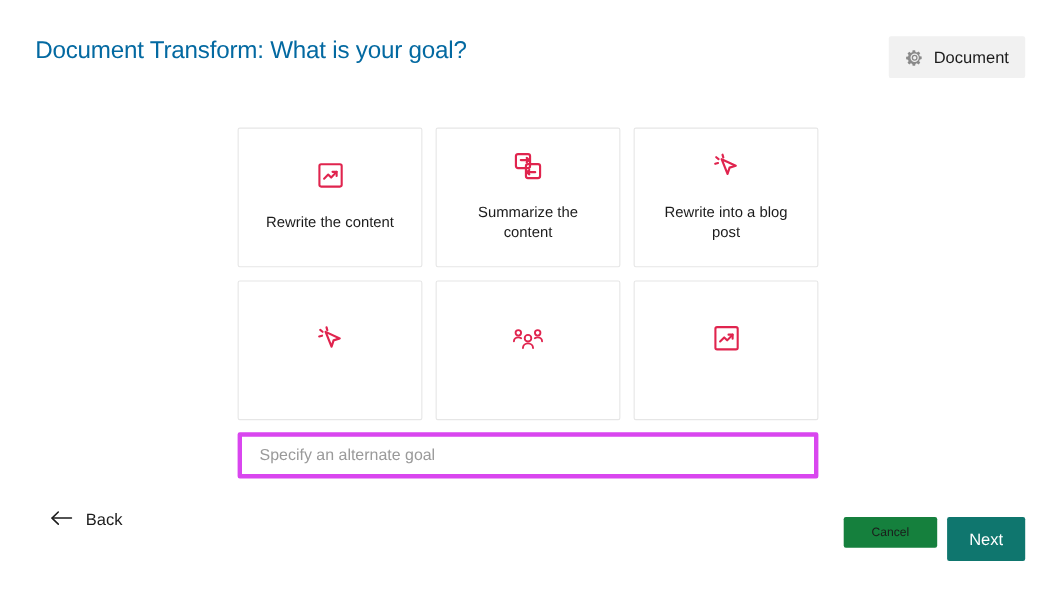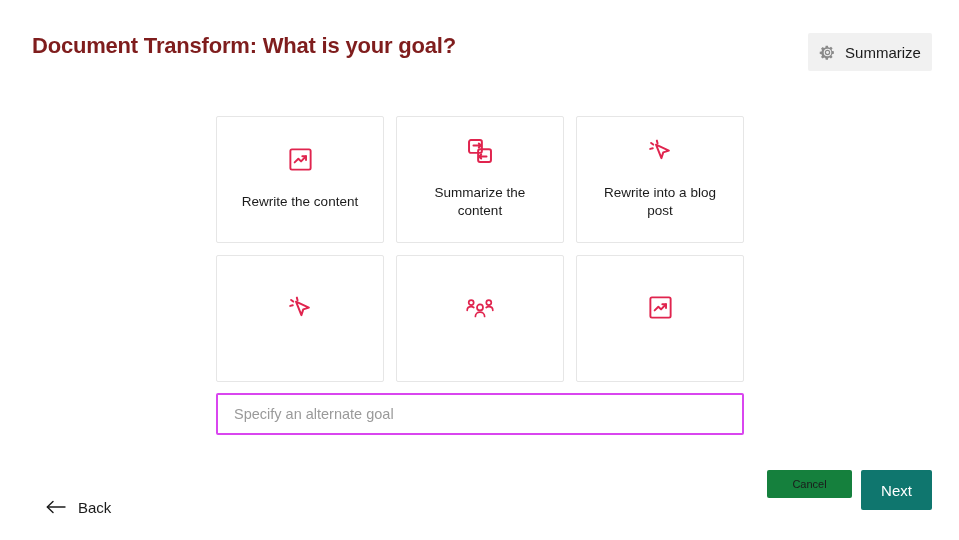--- a/index.html
+++ b/index.html
@@ -22,23 +22,23 @@
     position: absolute;
     top: 0; left: 0;
     width: 959px;
     height: 100px;
   }
   .page-title {
     position: absolute;
     left: 32px;
     top: 33px;
     font-size: 22px;
-    font-weight: bold;
+    font-weight: normal;
     letter-spacing: -0.2px;
-    color: #7f1d1d;
+    color: #0369a1;
     white-space: nowrap;
   }
   .settings-button {
     position: absolute;
     right: 27px;
     top: 33px;
     width: 124px;
     height: 38px;
     background: #f1f1f1;
     border: none;
@@ -106,39 +106,39 @@
   .alt-goal-wrap {
     position: absolute;
     left: 216px;
     top: 393px;
     width: 528px;
     height: 42px;
   }
   .alt-goal-input {
     width: 100%;
     height: 100%;
-    border: 2px solid #d946ef;
+    border: 4px solid #d946ef;
     border-radius: 2px;
     background: #ffffff;
     font-family: "Liberation Sans", sans-serif;
     font-size: 14.5px;
     color: #1b1b1b;
     padding: 0 16px;
     outline: none;
   }
   .alt-goal-input::placeholder { color: #9a9a9a; }
 
   
   .back-link {
     position: absolute;
     left: 46px;
-    top: 493px;
+    top: 464px;
     height: 28px;
     display: flex;
-    align-items: center;
+    align-items: flex-start;
     gap: 12px;
     cursor: pointer;
     background: none;
     border: none;
     padding: 0;
     font-family: "Liberation Sans", sans-serif;
   }
   .back-arrow { width: 20px; height: 14px; display: block; flex: none; }
   .back-label { font-size: 15px; color: #1b1b1b; }
 
@@ -177,21 +177,21 @@
 <div class="header">
   <div class="page-title">Document Transform: What is your goal?</div>
 
   <button class="settings-button">
     <span class="gear">
       <svg class="gear" viewBox="0 0 24 24" fill="#8a8a8a" aria-hidden="true">
         <path d="M12 8.2a3.8 3.8 0 1 0 0 7.6 3.8 3.8 0 0 0 0-7.6zm0 5.9a2.1 2.1 0 1 1 0-4.2 2.1 2.1 0 0 1 0 4.2z"></path>
         <path d="M21 13.6v-3.2l-2.5-.42a6.9 6.9 0 0 0-.76-1.83l1.47-2.05-2.26-2.26-2.05 1.47a6.9 6.9 0 0 0-1.83-.76L12.6 2.5h-3.2l-.42 2.5a6.9 6.9 0 0 0-1.83.76L5.1 4.29 2.84 6.55l1.47 2.05a6.9 6.9 0 0 0-.76 1.83L1.05 10.85v3.2l2.5.42a6.9 6.9 0 0 0 .76 1.83l-1.47 2.05 2.26 2.26 2.05-1.47c.57.33 1.19.59 1.83.76l.42 2.5h3.2l.42-2.5c.64-.17 1.26-.43 1.83-.76l2.05 1.47 2.26-2.26-1.47-2.05c.33-.57.59-1.19.76-1.83L21 13.6zm-9 3.75a5.35 5.35 0 1 1 0-10.7 5.35 5.35 0 0 1 0 10.7z"></path>
       </svg>
     </span>
-    <span class="settings-label">Summarize</span>
+    <span class="settings-label">Document</span>
   </button>
 </div>
 
 <div class="grid">
 
   <div class="card">
     <span class="card-icon">
       <svg width="27" height="27" viewBox="0 0 24 24" fill="none" stroke="#e0244e" stroke-width="1.7" stroke-linecap="round" stroke-linejoin="round">
         <rect x="3" y="3" width="18" height="18" rx="1.4"></rect>
         <path d="M6.8 14.6l3.3-3.3 2.4 2.4 4.4-4.6"></path>

